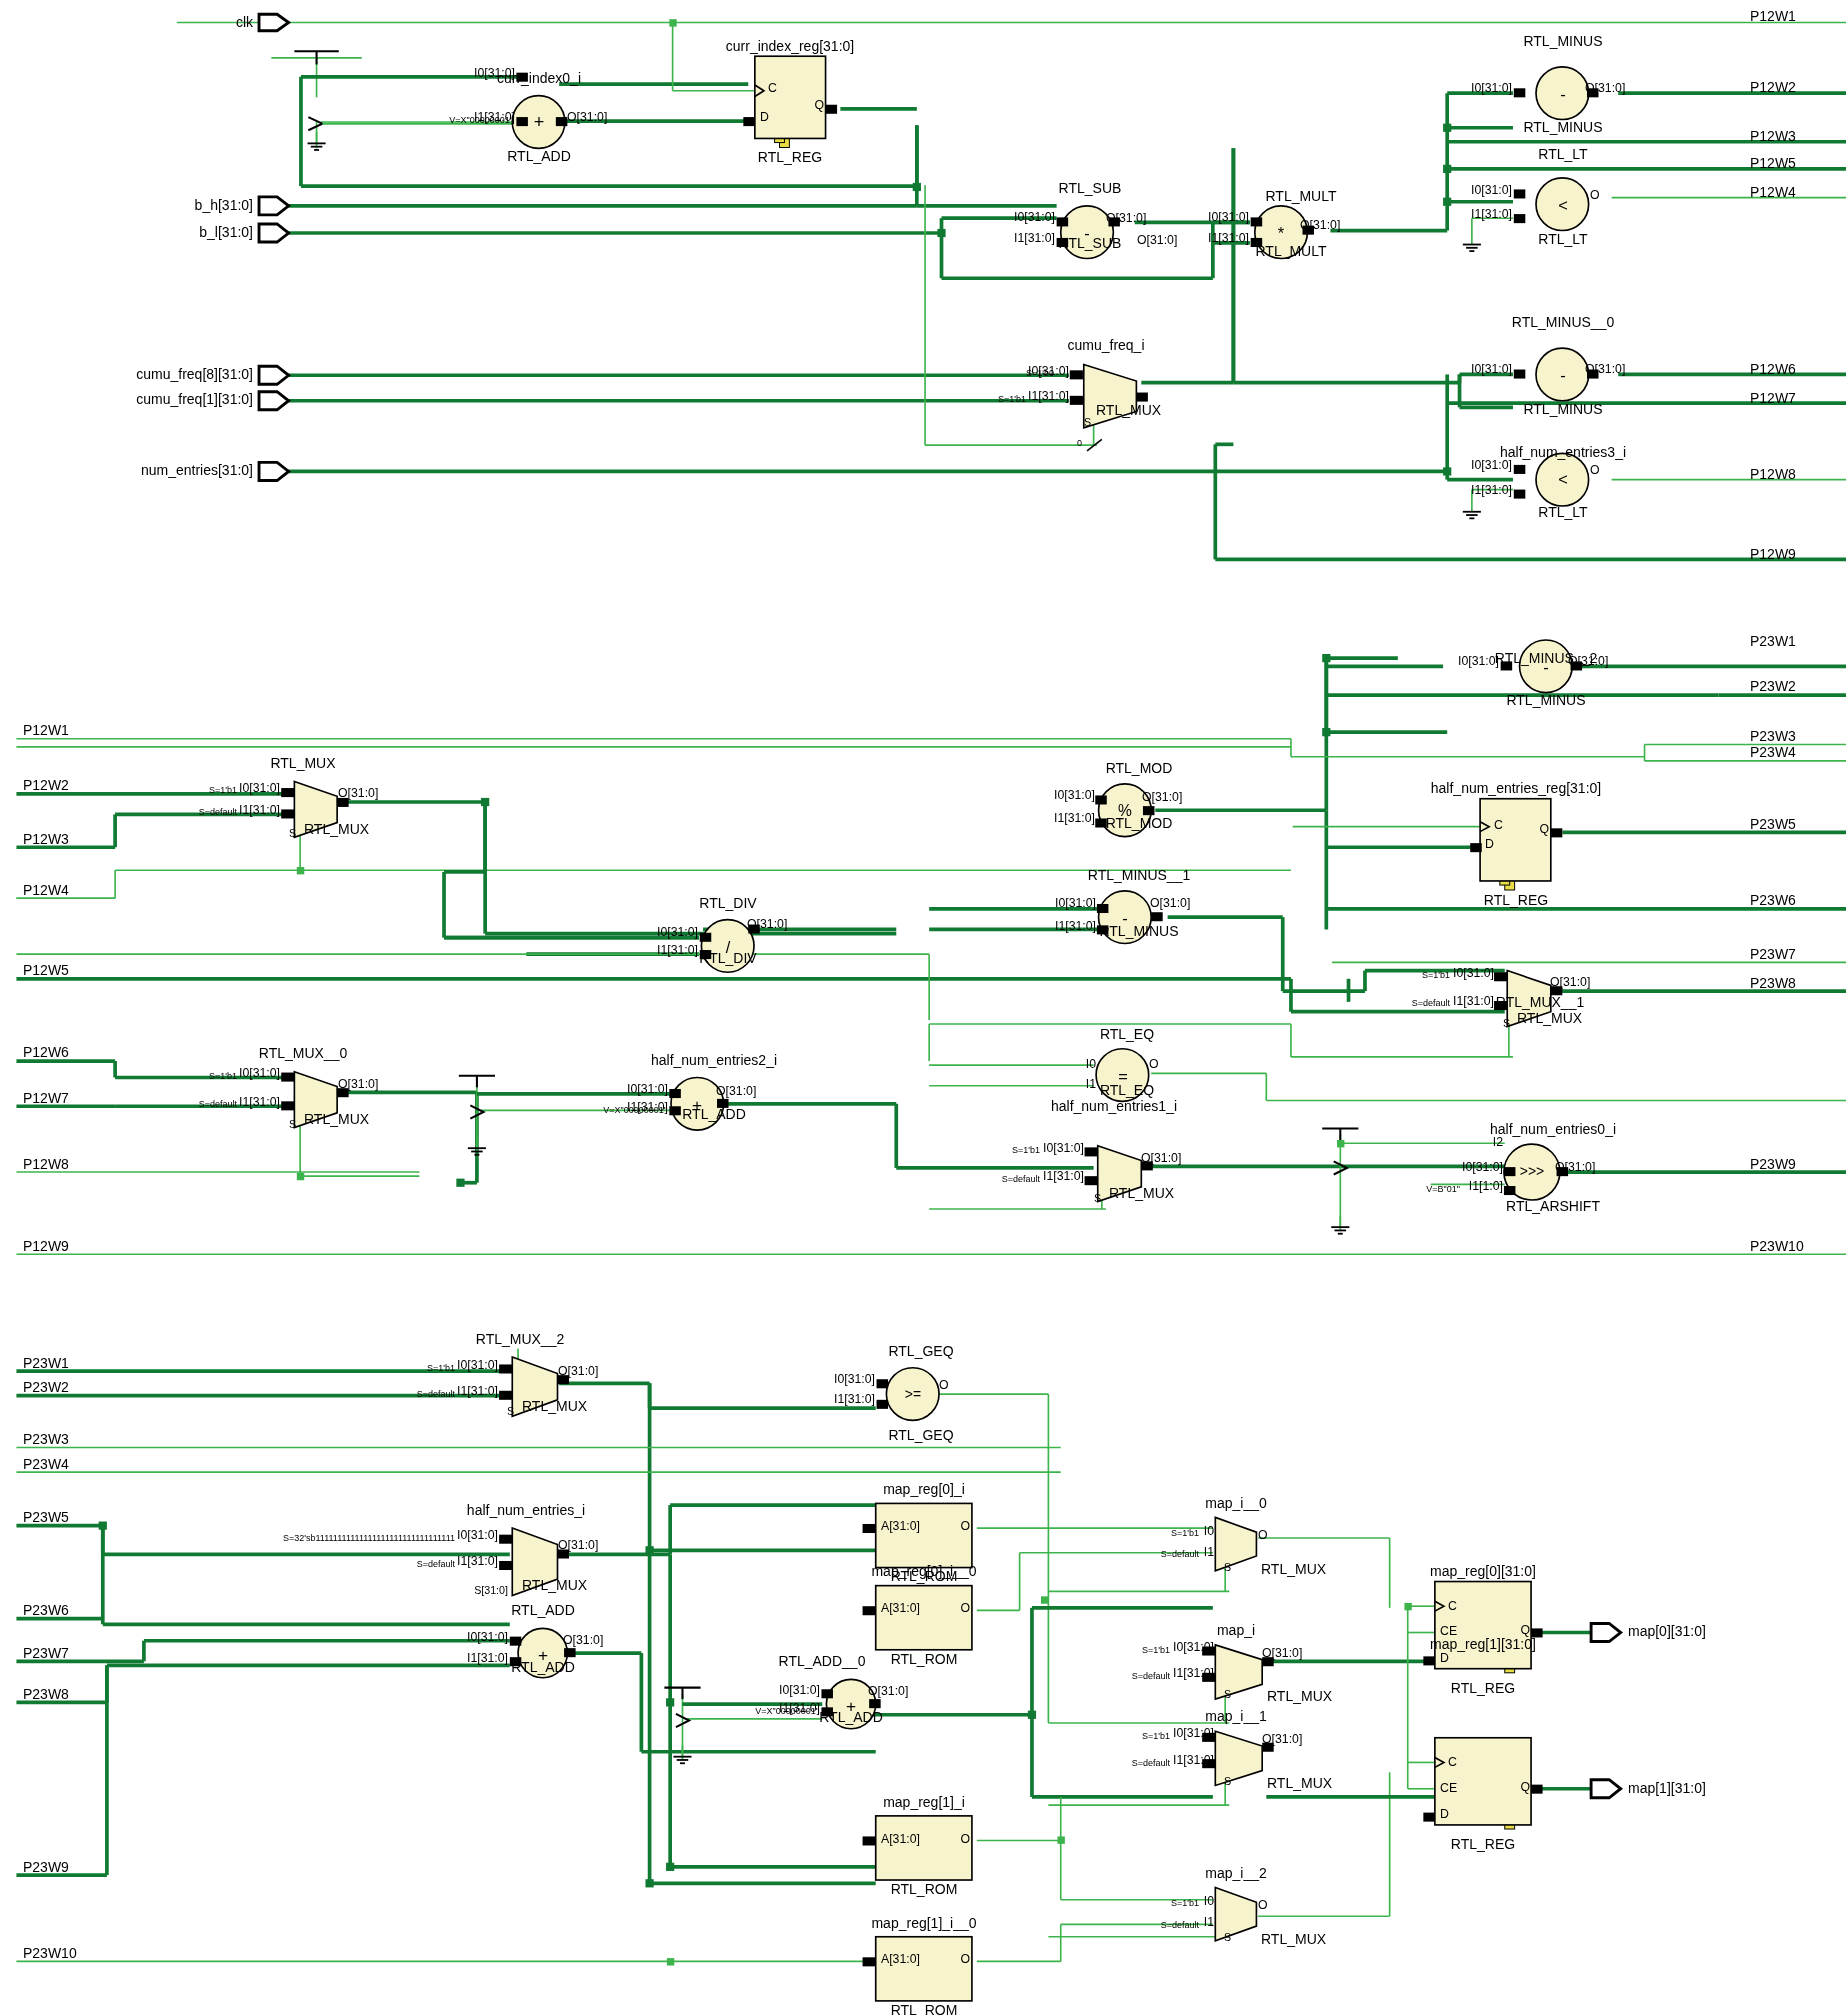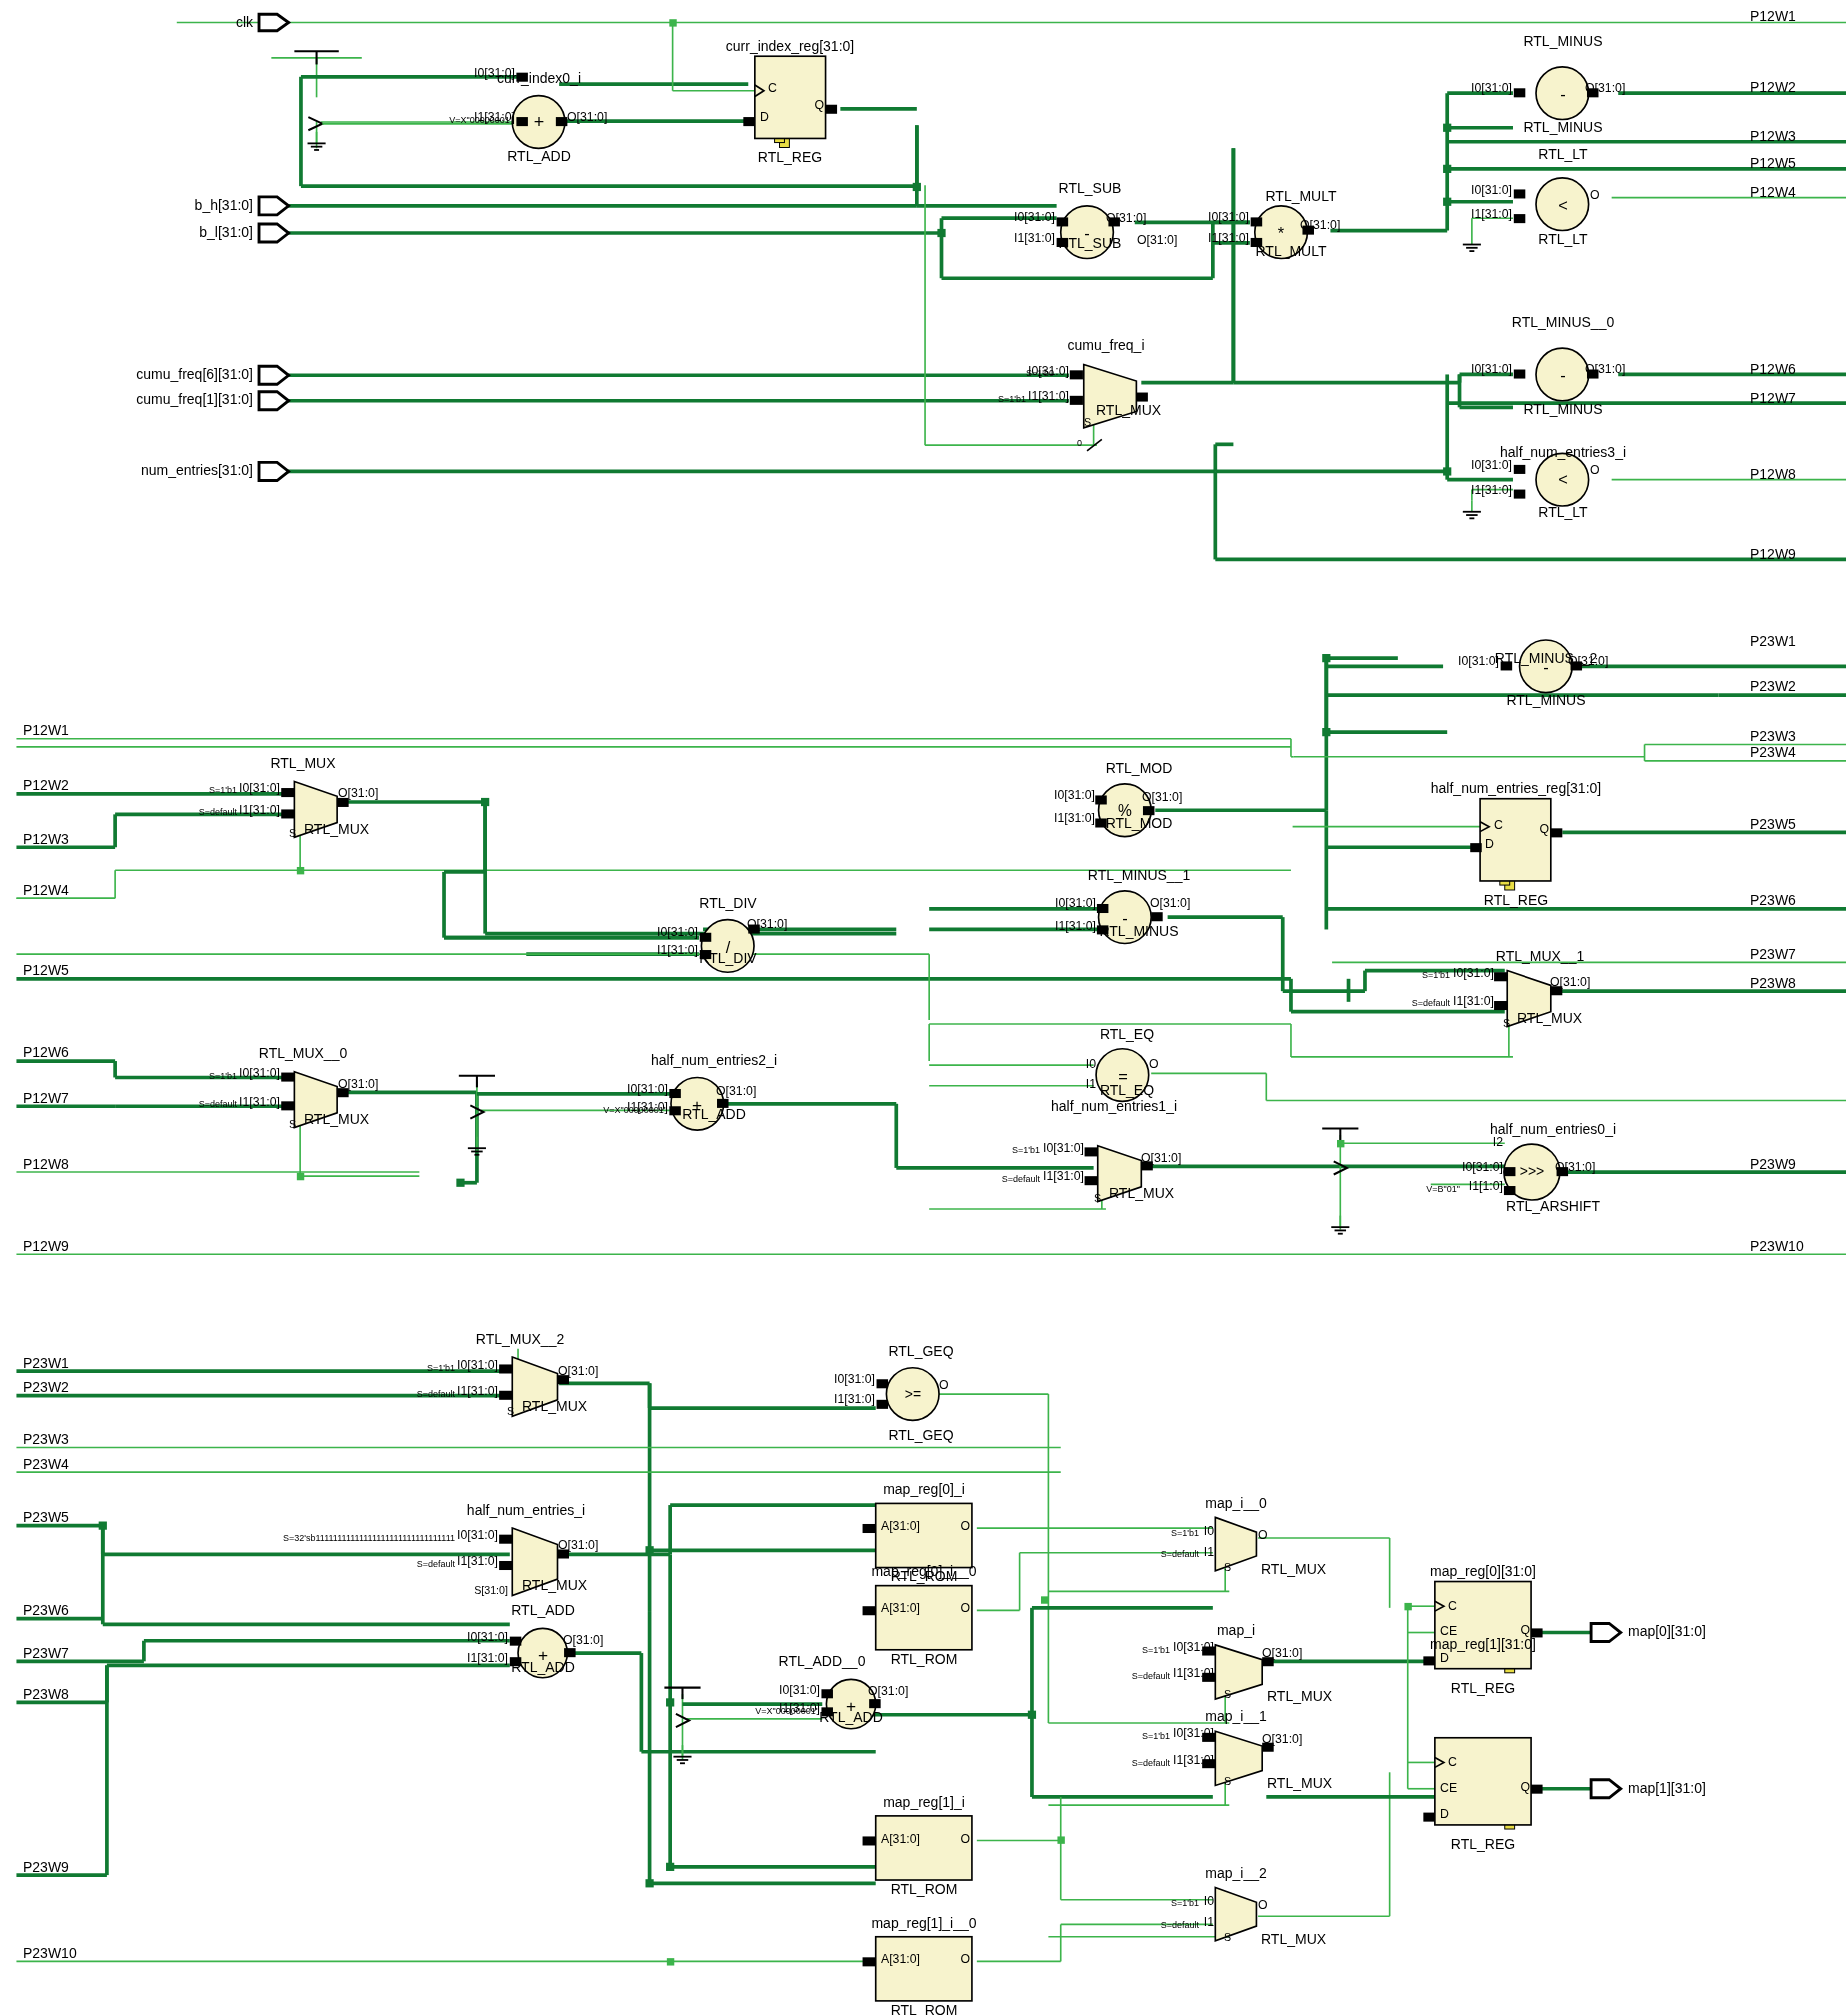--- a/index.html
+++ b/index.html
@@ -688,21 +688,21 @@
     <path d="M315,476 h22 l14,11 l-14,11 h-22 z"></path>
     <path d="M315,562 h22 l14,11 l-14,11 h-22 z"></path>
     <path d="M1935,1974 h22 l14,11 l-14,11 h-22 z"></path>
     <path d="M1935,2164 h22 l14,11 l-14,11 h-22 z"></path>
   </g>
 </svg>
 
 <div class="lbl portname r" style="left:253px;top:14px;">clk</div>
 <div class="lbl portname r" style="left:253px;top:197px;">b_h[31:0]</div>
 <div class="lbl portname r" style="left:253px;top:224px;">b_l[31:0]</div>
-<div class="lbl portname r" style="left:253px;top:366px;">cumu_freq[6][31:0]</div>
+<div class="lbl portname r" style="left:253px;top:366px;">cumu_freq[8][31:0]</div>
 <div class="lbl portname r" style="left:253px;top:391px;">cumu_freq[1][31:0]</div>
 <div class="lbl portname r" style="left:253px;top:462px;">num_entries[31:0]</div>
 <div class="lbl portname" style="left:1628px;top:1623px;">map[0][31:0]</div>
 <div class="lbl portname" style="left:1628px;top:1780px;">map[1][31:0]</div>
 
 <div class="lbl cell-name ctr" style="left:539px;top:70px;">curr_index0_i</div>
 <div class="lbl cell-type ctr" style="left:539px;top:148px;">RTL_ADD</div>
 <div class="lbl cell-name ctr" style="left:539px;top:112px;font-size:18px;">+</div>
 <div class="lbl pin r" style="left:515px;top:66px;">I0[31:0]</div>
 <div class="lbl pin r" style="left:515px;top:110px;">I1[31:0]</div>
@@ -829,21 +829,21 @@
 <div class="lbl ctr" style="left:1546px;top:658px;font-size:16.4px;">-</div>
 <div class="lbl pin r" style="left:1499px;top:654px;">I0[31:0]</div>
 <div class="lbl pin" style="left:1568px;top:654px;">O[31:0]</div>
 
 <div class="lbl cell-name ctr" style="left:1516px;top:780px;">half_num_entries_reg[31:0]</div>
 <div class="lbl cell-type ctr" style="left:1516px;top:892px;">RTL_REG</div>
 <div class="lbl pin" style="left:1494px;top:818px;">C</div>
 <div class="lbl pin" style="left:1485px;top:837px;">D</div>
 <div class="lbl pin r" style="left:1549px;top:822px;">Q</div>
 
-<div class="lbl cell-name ctr" style="left:1534px;top:948px;padding-left:12px;">RTL_MUX__1</div>
+<div class="lbl cell-name ctr" style="left:1534px;top:994px;padding-left:12px;">RTL_MUX__1</div>
 <div class="lbl cell-type" style="left:1517px;top:1010px;">RTL_MUX</div>
 <div class="lbl pin r" style="left:1494px;top:966px;">I0[31:0]</div>
 <div class="lbl pin r" style="left:1494px;top:994px;">I1[31:0]</div>
 <div class="lbl sval r" style="left:1450px;top:970px;">S=1'b1</div>
 <div class="lbl sval r" style="left:1450px;top:998px;">S=default</div>
 <div class="lbl pin" style="left:1550px;top:975px;">O[31:0]</div>
 <div class="lbl pin-sm" style="left:1503px;top:1017px;">S</div>
 
 <div class="lbl cell-name ctr" style="left:1127px;top:1026px;">RTL_EQ</div>
 <div class="lbl cell-type ctr" style="left:1127px;top:1082px;">RTL_EQ</div>

